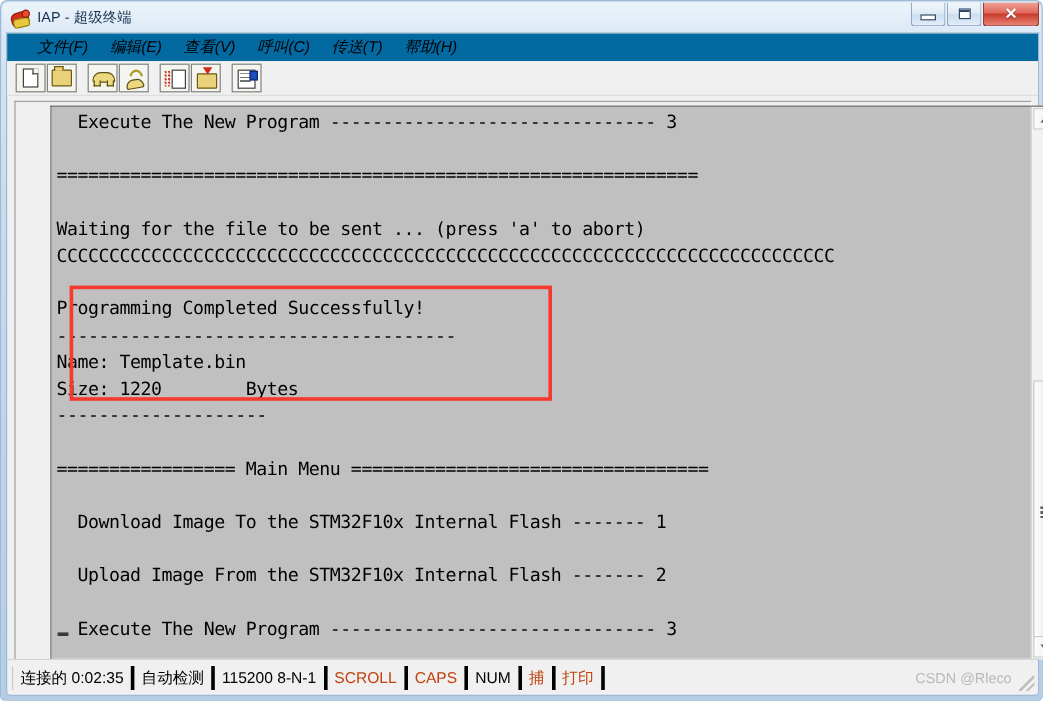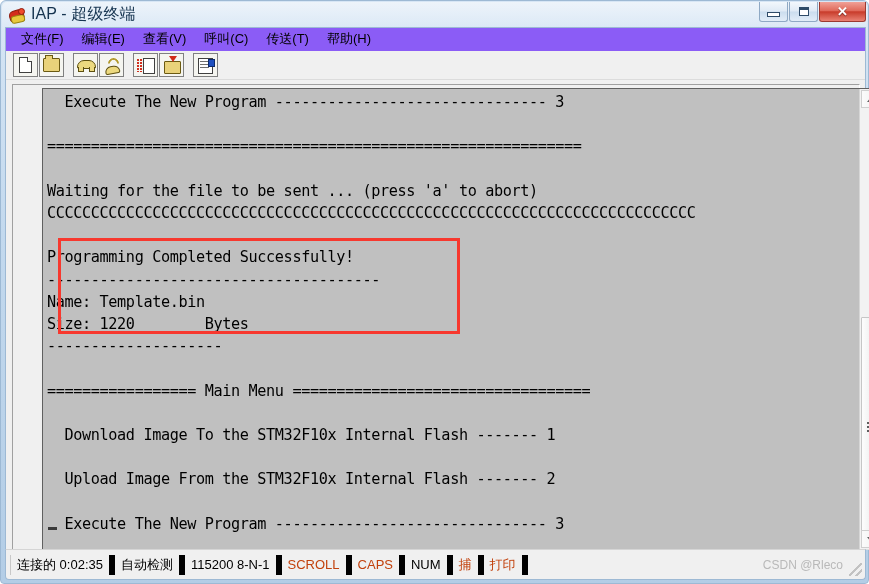--- a/index.html
+++ b/index.html
@@ -72,21 +72,21 @@
   }
   #title-icon .tele-dot {
     position: absolute;
     left: 10px; top: 2px;
     width: 5px; height: 5px;
     background: #f04a2c;
     border: 1px solid #8d1a0d;
     border-radius: 50%;
   }
   #title-text {
-    font-size: 16px;
+    font-size: 12px;
     color: #15334f;
     white-space: nowrap;
     letter-spacing: 0.1px;
   }
   #title-buttons {
     position: absolute;
     right: 4px; top: 1px;
     display: flex;
     gap: 0px;
   }
@@ -141,25 +141,26 @@
     height: 530px;
     background: #f0f0f0;
     border: 1px solid #9db9d4;
     border-bottom: none;
     box-sizing: border-box;
   }
 
   
   #menu-bar {
     height: 23px;
-    background: #8b5cf6;
+    background: #0369a1;
     display: flex;
     align-items: center;
-    padding-left: 6px;
-    box-sizing: border-box;
+    padding-left: 16px;
+    box-sizing: border-box;
+    font-style: italic;
   }
   .menu-item {
     font-size: 13px;
     color: #000000;
     padding: 2px 9px 3px 9px;
     white-space: nowrap;
     cursor: default;
   }
 
   
@@ -467,21 +468,21 @@
     display: flex;
     align-items: center;
     padding-left: 4px;
   }
   .sb-cell {
     font-size: 13px;
     color: #000000;
     height: 20px;
     line-height: 20px;
     padding: 0 6px;
-    border-right: 6px solid #000000;
+    border-right: 3px solid #000000;
     white-space: nowrap;
     box-sizing: border-box;
   }
   .sb-cell.dim { color: #c2410c; }
   .sb-cell.first { border-left: 1px solid #c8c8c8; }
   #watermark {
     margin-left: auto;
     margin-right: 22px;
     font-size: 12px;
     color: #b9b9b9;

